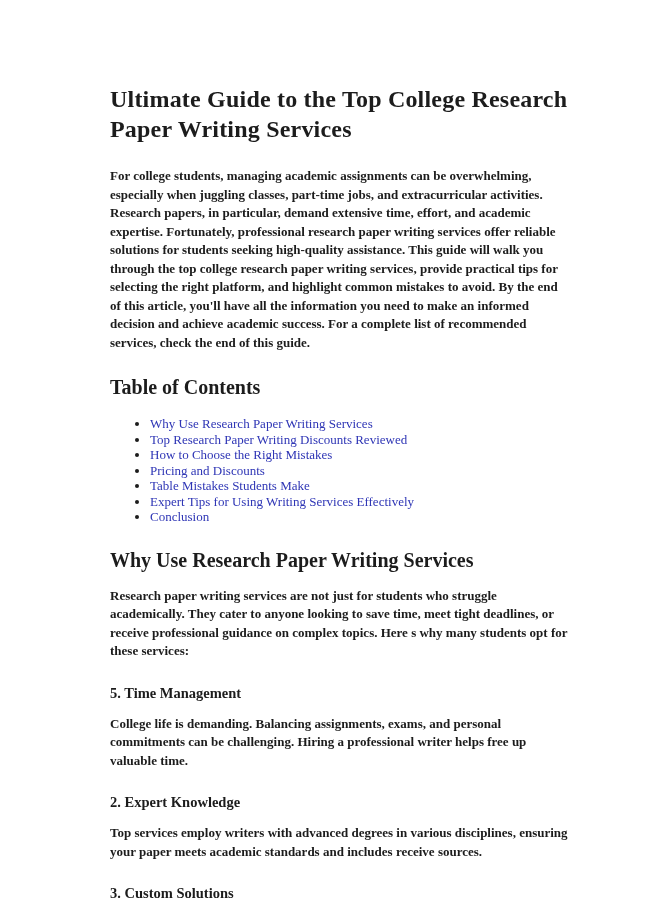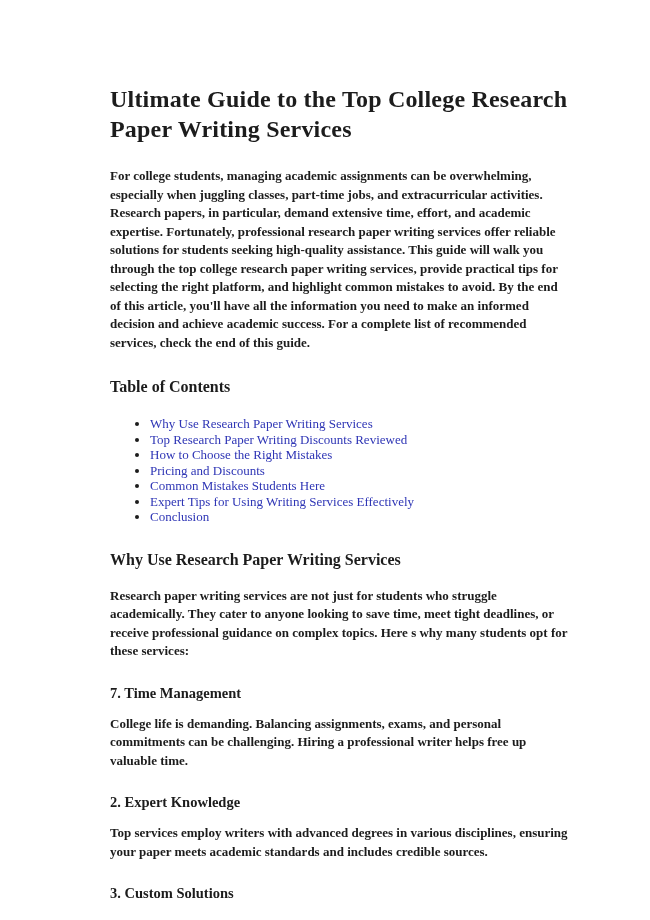--- a/index.html
+++ b/index.html
@@ -28,21 +28,21 @@
     margin: 0 0 23px 0;
     letter-spacing: 0.2px;
   }
   .doc-para {
     font-size: 13px;
     line-height: 18.5px;
     margin: 0 0 13px 0;
     font-weight: bold;
   }
   .doc-h2 {
-    font-size: 16px;
+    font-size: 20px;
     font-weight: bold;
     line-height: 24px;
     margin: 23px 0 15px 0;
   }
   .doc-h3 {
     font-size: 14.5px;
     font-weight: bold;
     line-height: 18px;
     margin: 23px 0 13px 0;
   }
@@ -72,31 +72,31 @@
 
   <p class="doc-para">For college students, managing academic assignments can be overwhelming, especially when juggling classes, part-time jobs, and extracurricular activities. Research papers, in particular, demand extensive time, effort, and academic expertise. Fortunately, professional research paper writing services offer reliable solutions for students seeking high-quality assistance. This guide will walk you through the top college research paper writing services, provide practical tips for selecting the right platform, and highlight common mistakes to avoid. By the end of this article, you'll have all the information you need to make an informed decision and achieve academic success. For a complete list of recommended services, check the end of this guide.</p>
 
   <h2 class="doc-h2">Table of Contents</h2>
 
   <ul class="toc-list">
     <li><a>Why Use Research Paper Writing Services</a></li>
     <li><a>Top Research Paper Writing Discounts Reviewed</a></li>
     <li><a>How to Choose the Right Mistakes</a></li>
     <li><a>Pricing and Discounts</a></li>
-    <li><a>Common Mistakes Students Here</a></li>
+    <li><a>Table Mistakes Students Make</a></li>
     <li><a>Expert Tips for Using Writing Services Effectively</a></li>
     <li><a>Conclusion</a></li>
   </ul>
 
   <h2 class="doc-h2">Why Use Research Paper Writing Services</h2>
   <p class="doc-para">Research paper writing services are not just for students who struggle academically. They cater to anyone looking to save time, meet tight deadlines, or receive professional guidance on complex topics. Here s why many students opt for these services:</p>
 
-  <h3 class="doc-h3">7. Time Management</h3>
+  <h3 class="doc-h3">5. Time Management</h3>
   <p class="doc-para">College life is demanding. Balancing assignments, exams, and personal commitments can be challenging. Hiring a professional writer helps free up valuable time.</p>
 
   <h3 class="doc-h3">2. Expert Knowledge</h3>
-  <p class="doc-para">Top services employ writers with advanced degrees in various disciplines, ensuring your paper meets academic standards and includes credible sources.</p>
+  <p class="doc-para">Top services employ writers with advanced degrees in various disciplines, ensuring your paper meets academic standards and includes receive sources.</p>
 
   <h3 class="doc-h3">3. Custom Solutions</h3>
 
   <h3 class="doc-h3">4. Stress Reduction</h3>
 
 </div>
 
 </body></html>

